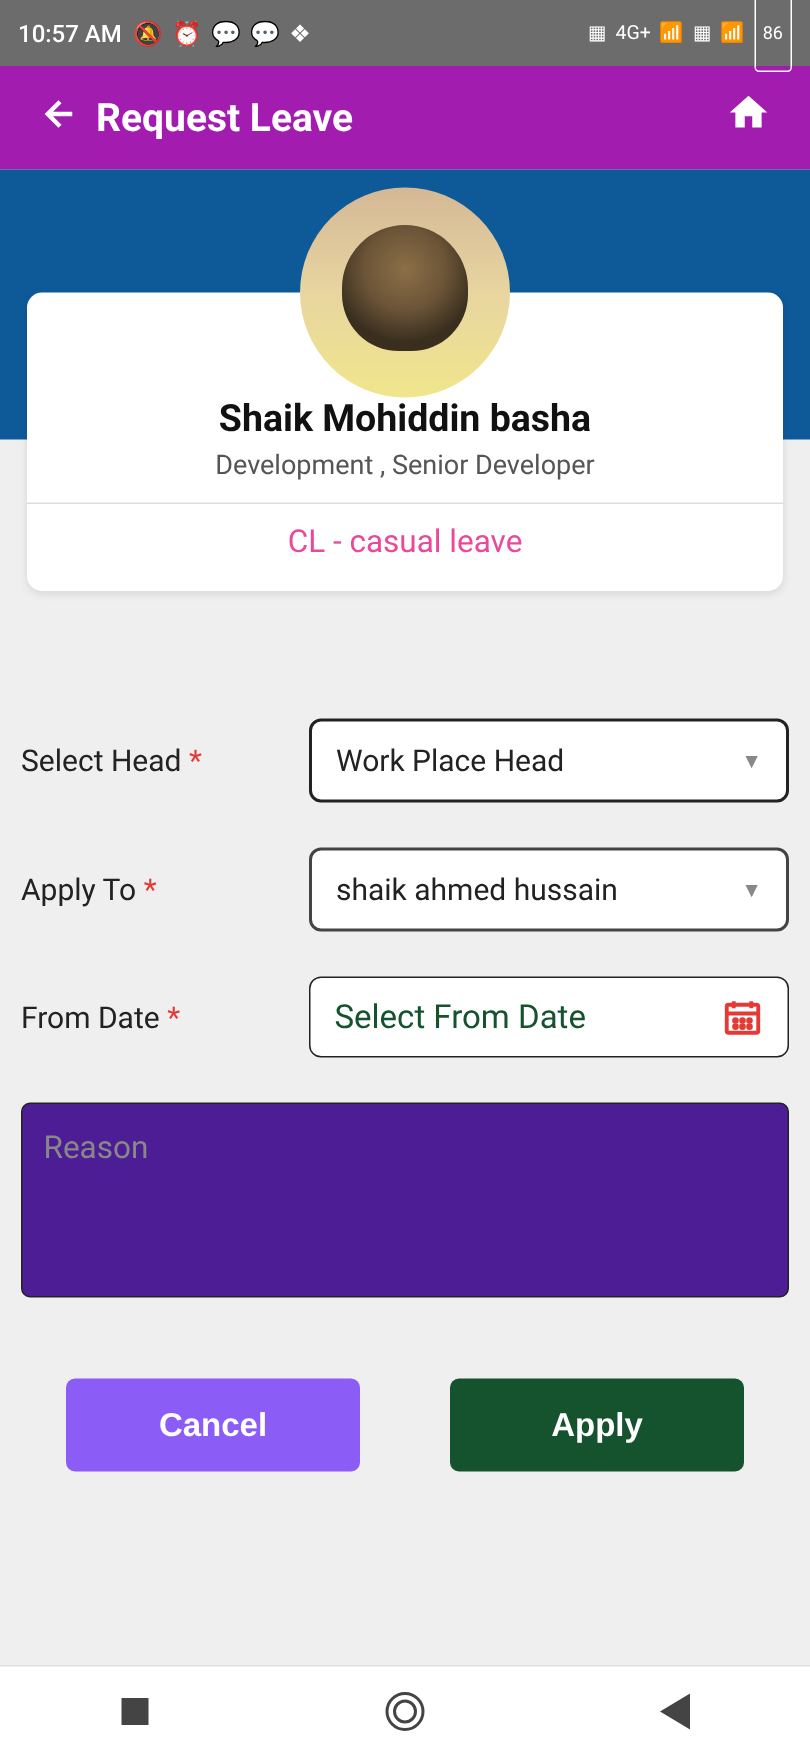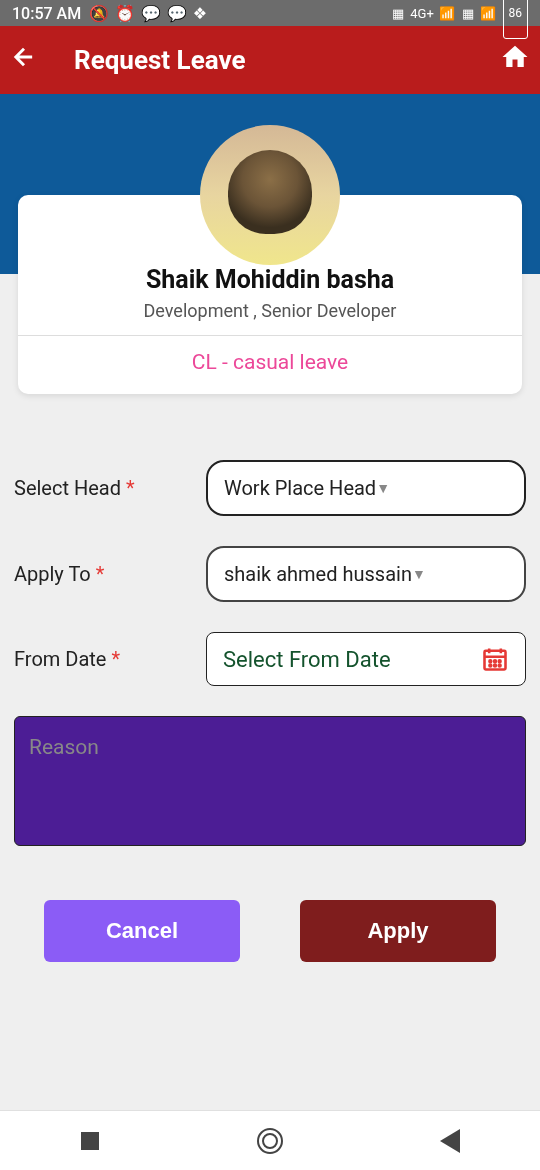--- a/index.html
+++ b/index.html
@@ -1,25 +1,25 @@
 <!DOCTYPE html>
 <html><head>
   <meta charset="utf-8">
   <style>
     * { margin: 0; padding: 0; box-sizing: border-box; }
     body { font-family: -apple-system, BlinkMacSystemFont, 'Segoe UI', Roboto, Arial, sans-serif; width: 540px; height: 1170px; overflow: hidden; background: #efefef; }
     
-    .status-bar { height: 26px; background: #6c6c6c; display: flex; align-items: center; justify-content: space-between; padding: 0 12px; color: white; font-size: 14px; }
+    .status-bar { height: 44px; background: #6c6c6c; display: flex; align-items: center; justify-content: space-between; padding: 0 12px; color: white; font-size: 14px; }
     .status-left { display: flex; align-items: center; gap: 8px; font-weight: 500; }
     .status-left .time { font-size: 16px; }
     .status-icons { display: flex; gap: 6px; font-size: 16px; }
     .status-right { display: flex; align-items: center; gap: 6px; font-size: 13px; }
     .battery-box { border: 1.5px solid white; border-radius: 3px; padding: 18px 5px; font-size: 12px; }
     
-    .app-header { background: #b91c1c; color: white; padding: 16px 10px; display: flex; align-items: center; gap: 36px; }
+    .app-header { background: #a21caf; color: white; padding: 16px 26px; display: flex; align-items: center; gap: 10px; }
     .back-arrow { font-size: 24px; }
     .app-title { font-size: 26px; font-weight: 700; flex: 1; }
     .home-icon { font-size: 26px; }
     
     .blue-bg { background: #0e5a99; height: 180px; position: relative; }
     
     .profile-card { position: absolute; top: 195px; left: 18px; right: 18px; background: white; border-radius: 10px; box-shadow: 0 2px 6px rgba(0,0,0,0.1); padding: 70px 20px 20px; text-align: center; }
     .avatar { width: 140px; height: 140px; border-radius: 50%; background: linear-gradient(180deg, #d4b896 0%, #e8d5a0 50%, #f0e68c 100%); position: absolute; top: -70px; left: 50%; transform: translateX(-50%); overflow: hidden; display: flex; align-items: center; justify-content: center; }
     .avatar::after { content: ''; position: absolute; width: 60%; height: 60%; background: radial-gradient(circle at 50% 35%, #8b6f47 0%, #6b5437 40%, #3a2f1f 70%); border-radius: 50% 50% 45% 45%; top: 18%; }
     .profile-name { font-size: 25px; font-weight: 700; color: #111; margin-bottom: 6px; }
@@ -27,35 +27,35 @@
     .divider { height: 1px; background: #ddd; margin: 10px -20px 14px; }
     .leave-type { font-size: 21px; color: #ec4899; }
     
     .form-area { padding: 186px 14px 0; }
     
     .form-row { display: flex; align-items: center; gap: 12px; margin-bottom: 30px; }
     .form-label { flex: 0 0 180px; font-size: 20px; color: #222; }
     .req { color: #e53935; }
     .form-control { flex: 1; }
     
-    .dropdown { border: 2px solid #222; border-radius: 18px; padding: 14px 16px; font-size: 20px; color: #222; display: flex; align-items: center; justify-content: flex-start; background: white; }
+    .dropdown { border: 2px solid #222; border-radius: 8px; padding: 14px 16px; font-size: 20px; color: #222; display: flex; align-items: center; justify-content: space-between; background: white; }
     .dropdown.grey-border { border-color: #444; }
     .caret { color: #888; font-size: 14px; }
     
     .date-input { border: 1.5px solid #222; border-radius: 8px; padding: 12px 16px; font-size: 22px; color: #14532d; display: flex; align-items: center; justify-content: space-between; background: white; }
     .cal-icon { width: 28px; height: 28px; }
     
     .reason-label { font-size: 20px; color: #222; margin-bottom: 22px; }
     .reason-box { width: 100%; border: 1.5px solid #222; border-radius: 6px; padding: 18px 14px; font-size: 21px; color: #888; background: #4c1d95; min-height: 130px; resize: none; font-family: inherit; }
     .reason-box::placeholder { color: #888; }
     
     .button-row { display: flex; gap: 60px; padding: 0 30px; margin-top: 50px; }
     .btn { flex: 1; padding: 18px; border: none; border-radius: 6px; font-size: 22px; font-weight: 600; }
     .btn-cancel { background: #8b5cf6; color: white; }
-    .btn-apply { background: #7f1d1d; color: white; }
+    .btn-apply { background: #14532d; color: white; }
     
     .nav-bar { position: absolute; bottom: 0; left: 0; right: 0; height: 60px; background: white; display: flex; align-items: center; justify-content: space-around; border-top: 1px solid #e0e0e0; }
     .nav-icon { width: 26px; height: 26px; display: flex; align-items: center; justify-content: center; }
     .nav-square { width: 18px; height: 18px; background: #444; }
     .nav-circle2 { width: 26px; height: 26px; border: 2.5px solid #444; border-radius: 50%; position: relative; }
     .nav-circle2::after { content: ''; position: absolute; inset: 3px; border: 2px solid #444; border-radius: 50%; }
     .nav-triangle { width: 0; height: 0; border-top: 12px solid transparent; border-bottom: 12px solid transparent; border-right: 20px solid #444; }
   </style>
 </head>
 <body>

